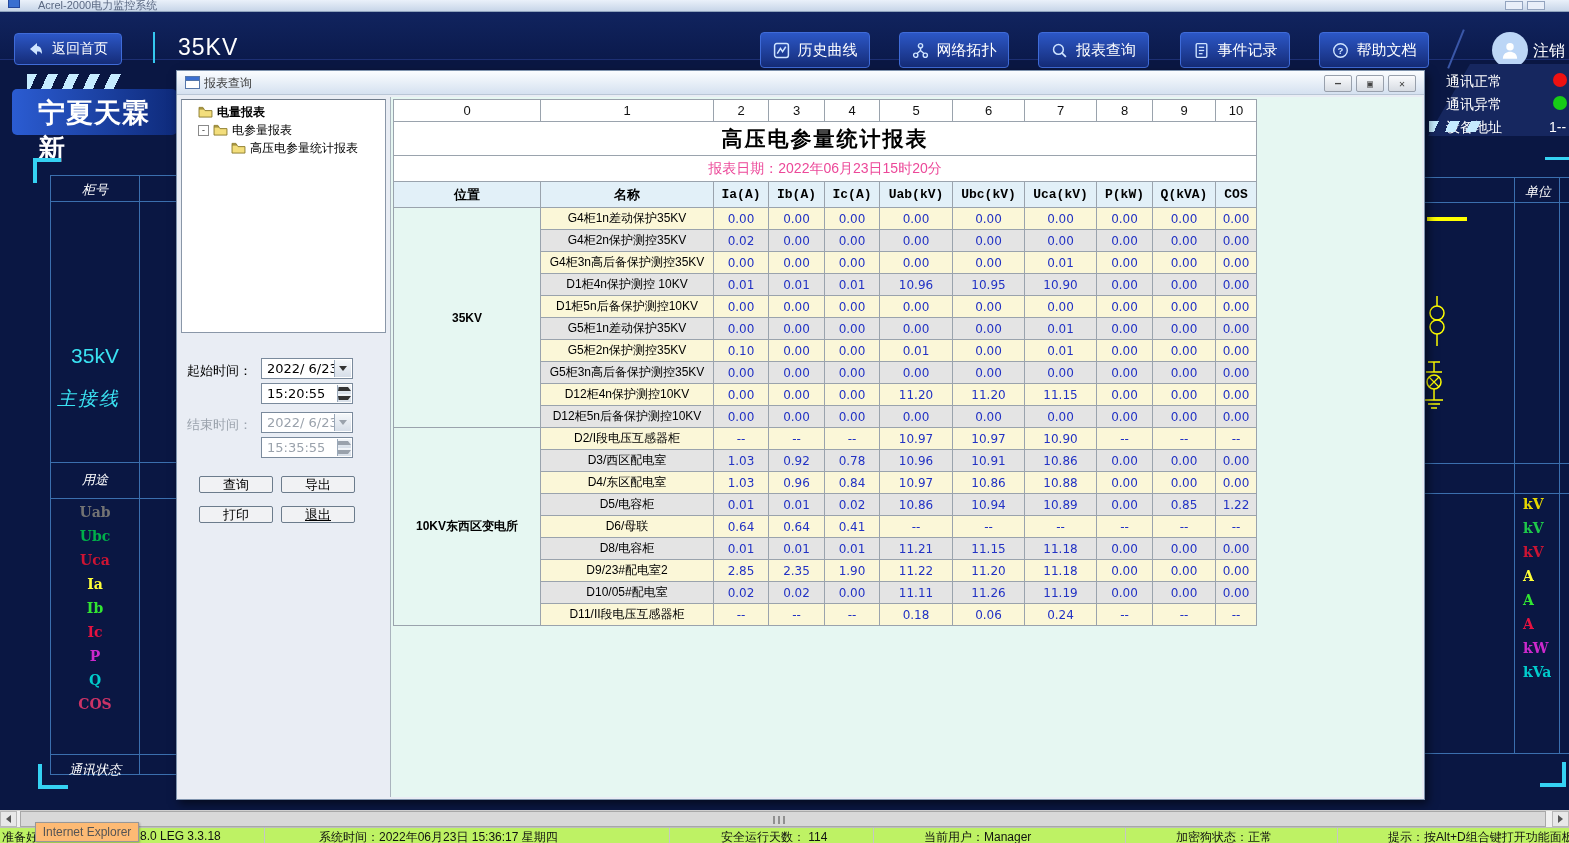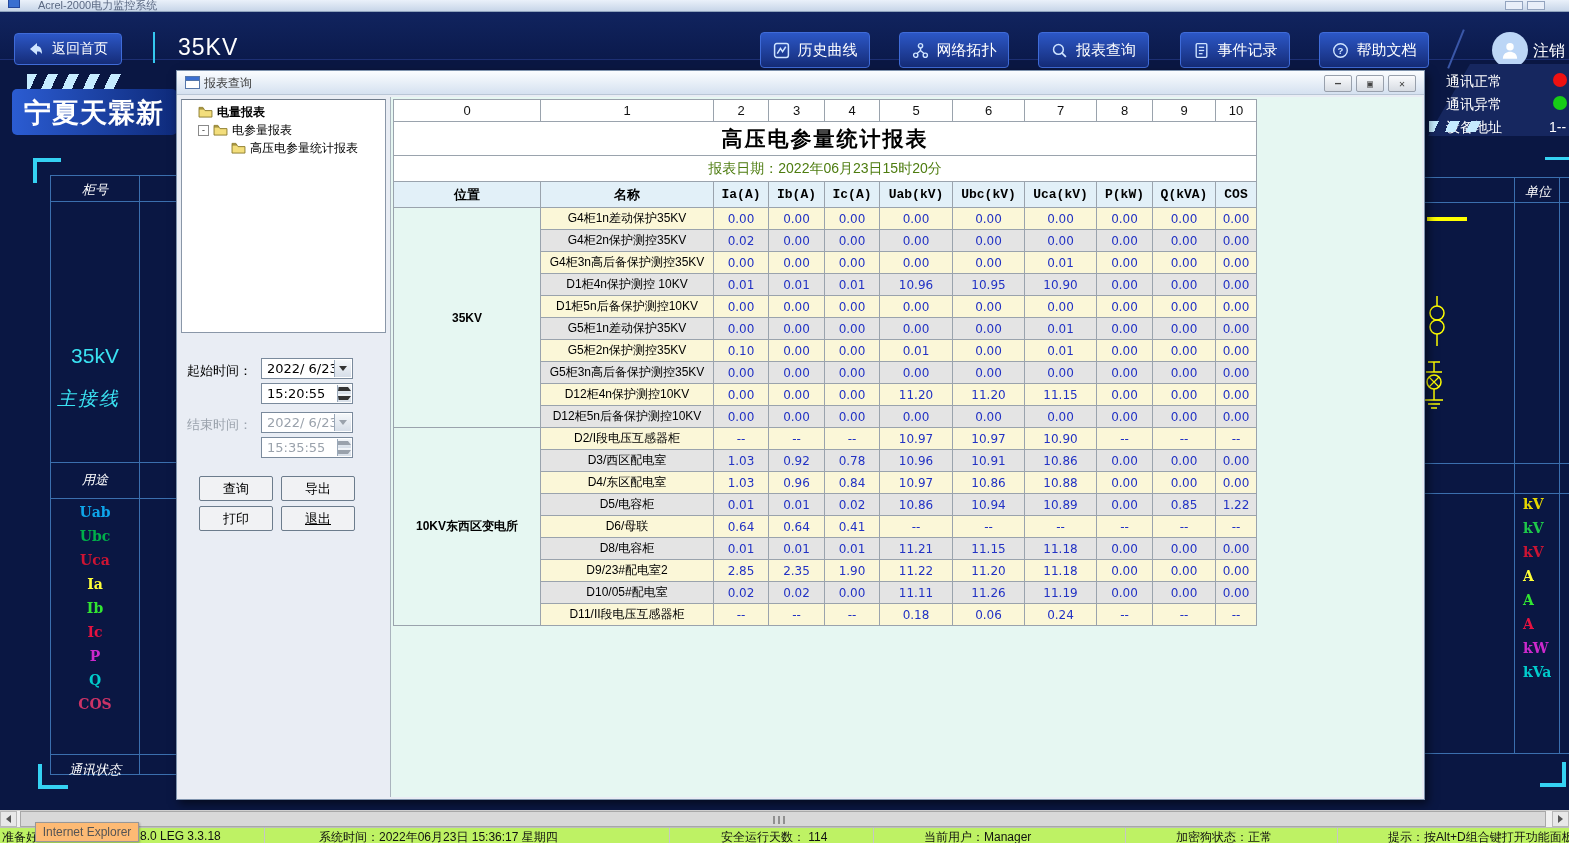--- a/index.html
+++ b/index.html
@@ -23,21 +23,21 @@
   .pagetitle{position:absolute;left:178px;top:22px;color:#fff;font-size:23px;letter-spacing:1px;}
   .diag{position:absolute;left:1455px;top:16px;width:2px;height:42px;background:#3a57a8;transform:rotate(22deg);}
   .avatar{position:absolute;left:1492px;top:20px;width:36px;height:36px;border-radius:50%;
     background:#bcd6f6;display:flex;align-items:center;justify-content:center;cursor:pointer;}
   .logout{position:absolute;left:1533px;top:29px;color:#fff;font-size:16px;cursor:pointer;}
   
   .stripes{background:repeating-linear-gradient(115deg,#c6ecff 0 9px,rgba(0,0,0,0) 9px 19px);}
   .lp-stripes{position:absolute;left:27px;top:74px;width:96px;height:15px;}
   .lp-banner{position:absolute;left:12px;top:89px;width:165px;height:46px;
     background:linear-gradient(90deg,#2b5cd2,#0e2a7a);border-radius:5px;}
-  .lp-banner span{position:absolute;left:12px;top:6px;color:#fff;font-size:27px;font-weight:bold;letter-spacing:1px;}
+  .lp-banner span{position:absolute;left:26px;top:6px;color:#fff;font-size:27px;font-weight:bold;letter-spacing:1px;}
   .bracket{position:absolute;border:0 solid #35d2f2;}
   .lp-grid{position:absolute;left:50px;top:175px;width:127px;height:600px;border:1px solid #3b6fae;border-right:none;}
   .lp-grid .v{position:absolute;left:88px;top:0;width:1px;height:100%;background:#3b6fae;}
   .lp-grid .h{position:absolute;left:0;width:100%;height:1px;background:#3b6fae;}
   .lp-label{position:absolute;color:#fff;font-style:italic;font-family:"DejaVu Serif",serif;font-size:13px;}
   .lp-volt{position:absolute;left:0;top:168px;width:88px;text-align:center;color:#3ae2f2;font-size:21px;}
   .lp-bus{position:absolute;left:6px;top:210px;color:#3ae2f2;font-size:19px;font-style:italic;font-family:"DejaVu Serif",serif;letter-spacing:2px;}
   .lp-params{position:absolute;left:0px;top:328px;width:88px;}
   .lp-params div{height:24px;text-align:center;font-weight:bold;font-size:14px;font-family:"DejaVu Serif",serif;}
   
@@ -80,29 +80,29 @@
   .drop{position:absolute;right:1px;top:1px;width:17px;height:17px;background:linear-gradient(#f4f7fa,#d6dee8);
     border-left:1px solid #9aa8b8;display:flex;align-items:center;justify-content:center;cursor:pointer;}
   .tri-d{width:0;height:0;border-left:4px solid transparent;border-right:4px solid transparent;border-top:5px solid #333;}
   .dis .tri-d{border-top-color:#9aa2ac;}
   .spinbtns{position:absolute;right:1px;top:1px;width:14px;height:17px;display:flex;flex-direction:column;cursor:pointer;}
   .spinbtns div{flex:1;background:linear-gradient(#f4f7fa,#d6dee8);border-left:1px solid #9aa8b8;
     display:flex;align-items:center;justify-content:center;}
   .tri-u2{width:0;height:0;border-left:3px solid transparent;border-right:3px solid transparent;border-bottom:4px solid #333;}
   .tri-d2{width:0;height:0;border-left:3px solid transparent;border-right:3px solid transparent;border-top:4px solid #333;}
   .dis .tri-u2{border-bottom-color:#9aa2ac;}.dis .tri-d2{border-top-color:#9aa2ac;}
-  .dbtn{position:absolute;width:74px;height:25px;background:#f1f2f4;border:1px solid #6c7c8c;border-radius:2px;
+  .dbtn{position:absolute;width:74px;height:17px;background:#f1f2f4;border:1px solid #6c7c8c;border-radius:2px;
     font-size:13px;color:#000;display:flex;align-items:center;justify-content:center;cursor:pointer;}
   .report{position:absolute;left:213px;top:26px;width:1032px;height:700px;background:#e6f7f2;
     border-left:1px solid #aab4be;overflow:hidden;}
   table.rep{border-collapse:collapse;margin:2px 0 0 2px;table-layout:fixed;}
   table.rep td{border:1px solid #9aa3ad;text-align:center;padding:0;overflow:hidden;white-space:nowrap;}
   tr.rownum td{height:22px;background:#fff;font-size:13px;color:#111;}
   td.rtitle{height:34px;background:#fff;font-size:21px;font-weight:bold;color:#000;letter-spacing:2px;}
-  td.rdate{height:26px;background:#fff;font-size:14px;color:#4d7c0f;}
+  td.rdate{height:26px;background:#fff;font-size:14px;color:#ec4899;}
   tr.rhead td{height:26px;background:#e2f0f8;font-weight:bold;font-size:13px;color:#000;
     font-family:"Liberation Mono",monospace;}
   tr.dr td{height:22px;font-size:12px;}
   tr.dr td.nm{color:#000;}
   tr.dr td.val{color:#2232c4;font-family:"DejaVu Sans",sans-serif;}
   tr.odd td.nm,tr.odd td.val{background:#fbf7d8;}
   tr.even td.nm,tr.even td.val{background:#e4e4e4;}
   td.loc{background:#e6f7f2;font-weight:bold;font-size:14px;color:#000;}
   
   .hscroll{position:absolute;left:0;top:810px;width:1569px;height:17px;background:#f0f0f0;border-top:1px solid #cfcfcf;}
@@ -205,21 +205,21 @@
     <div class="v"></div>
     <div class="h" style="top:25px;"></div>
     <div class="h" style="top:286px;"></div>
     <div class="h" style="top:322px;"></div>
     <div class="h" style="top:578px;"></div>
     <div class="lp-label" style="left:0;top:5px;width:88px;text-align:center;">柜号</div>
     <div class="lp-volt">35kV</div>
     <div class="lp-bus">主接线</div>
     <div class="lp-label" style="left:0;top:295px;width:88px;text-align:center;">用途</div>
     <div class="lp-params" id="left-params">
-        <div style="color: #0ea5e9;">Uab</div>
+        <div style="color: #737373;">Uab</div>
         <div style="color: rgb(0, 176, 74);">Ubc</div>
         <div style="color: rgb(204, 20, 51);">Uca</div>
         <div style="color: rgb(255, 255, 56);">Ia</div>
         <div style="color: rgb(50, 230, 50);">Ib</div>
         <div style="color: rgb(230, 18, 64);">Ic</div>
         <div style="color: rgb(204, 41, 204);">P</div>
         <div style="color: rgb(0, 204, 204);">Q</div>
         <div style="color: rgb(204, 51, 102);">COS</div>
       </div>
     <div class="lp-label" style="left:0;top:585px;width:88px;text-align:center;">通讯状态</div>

